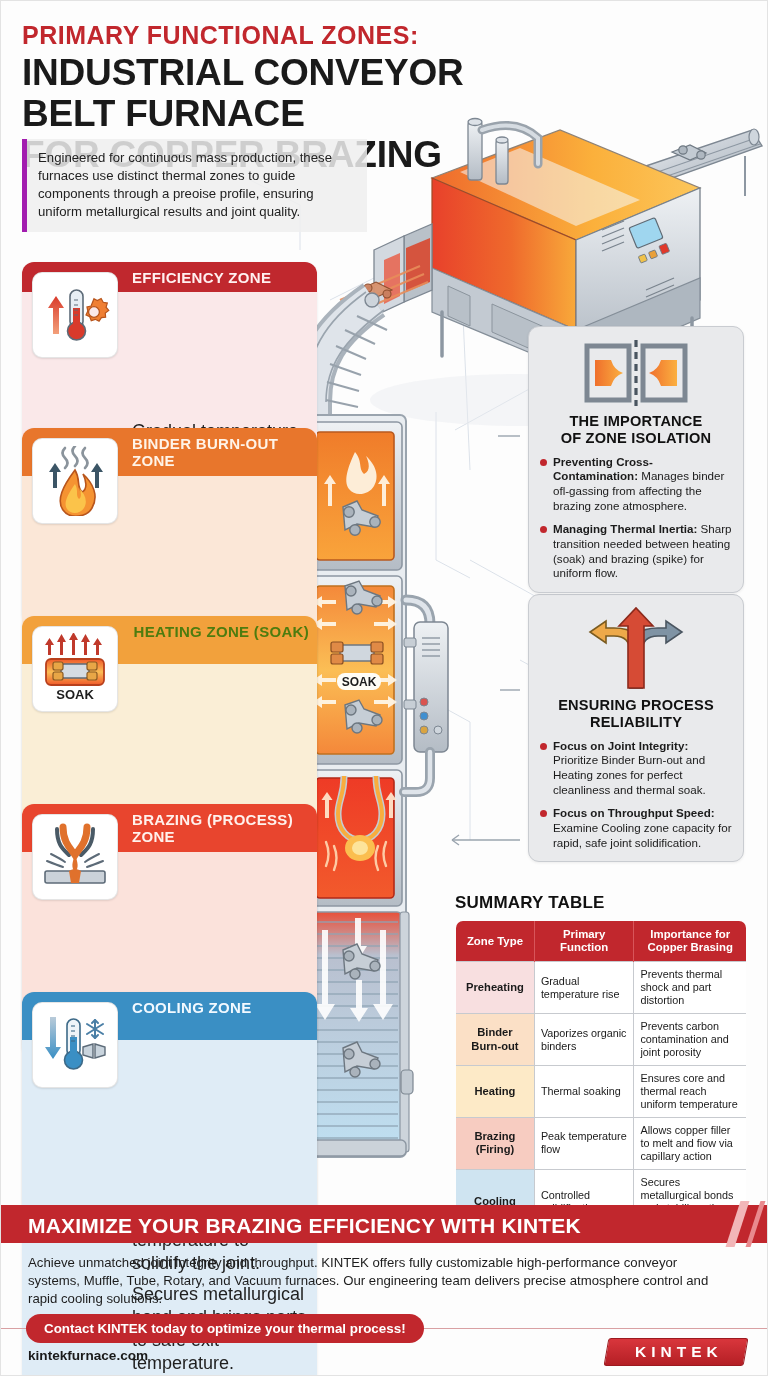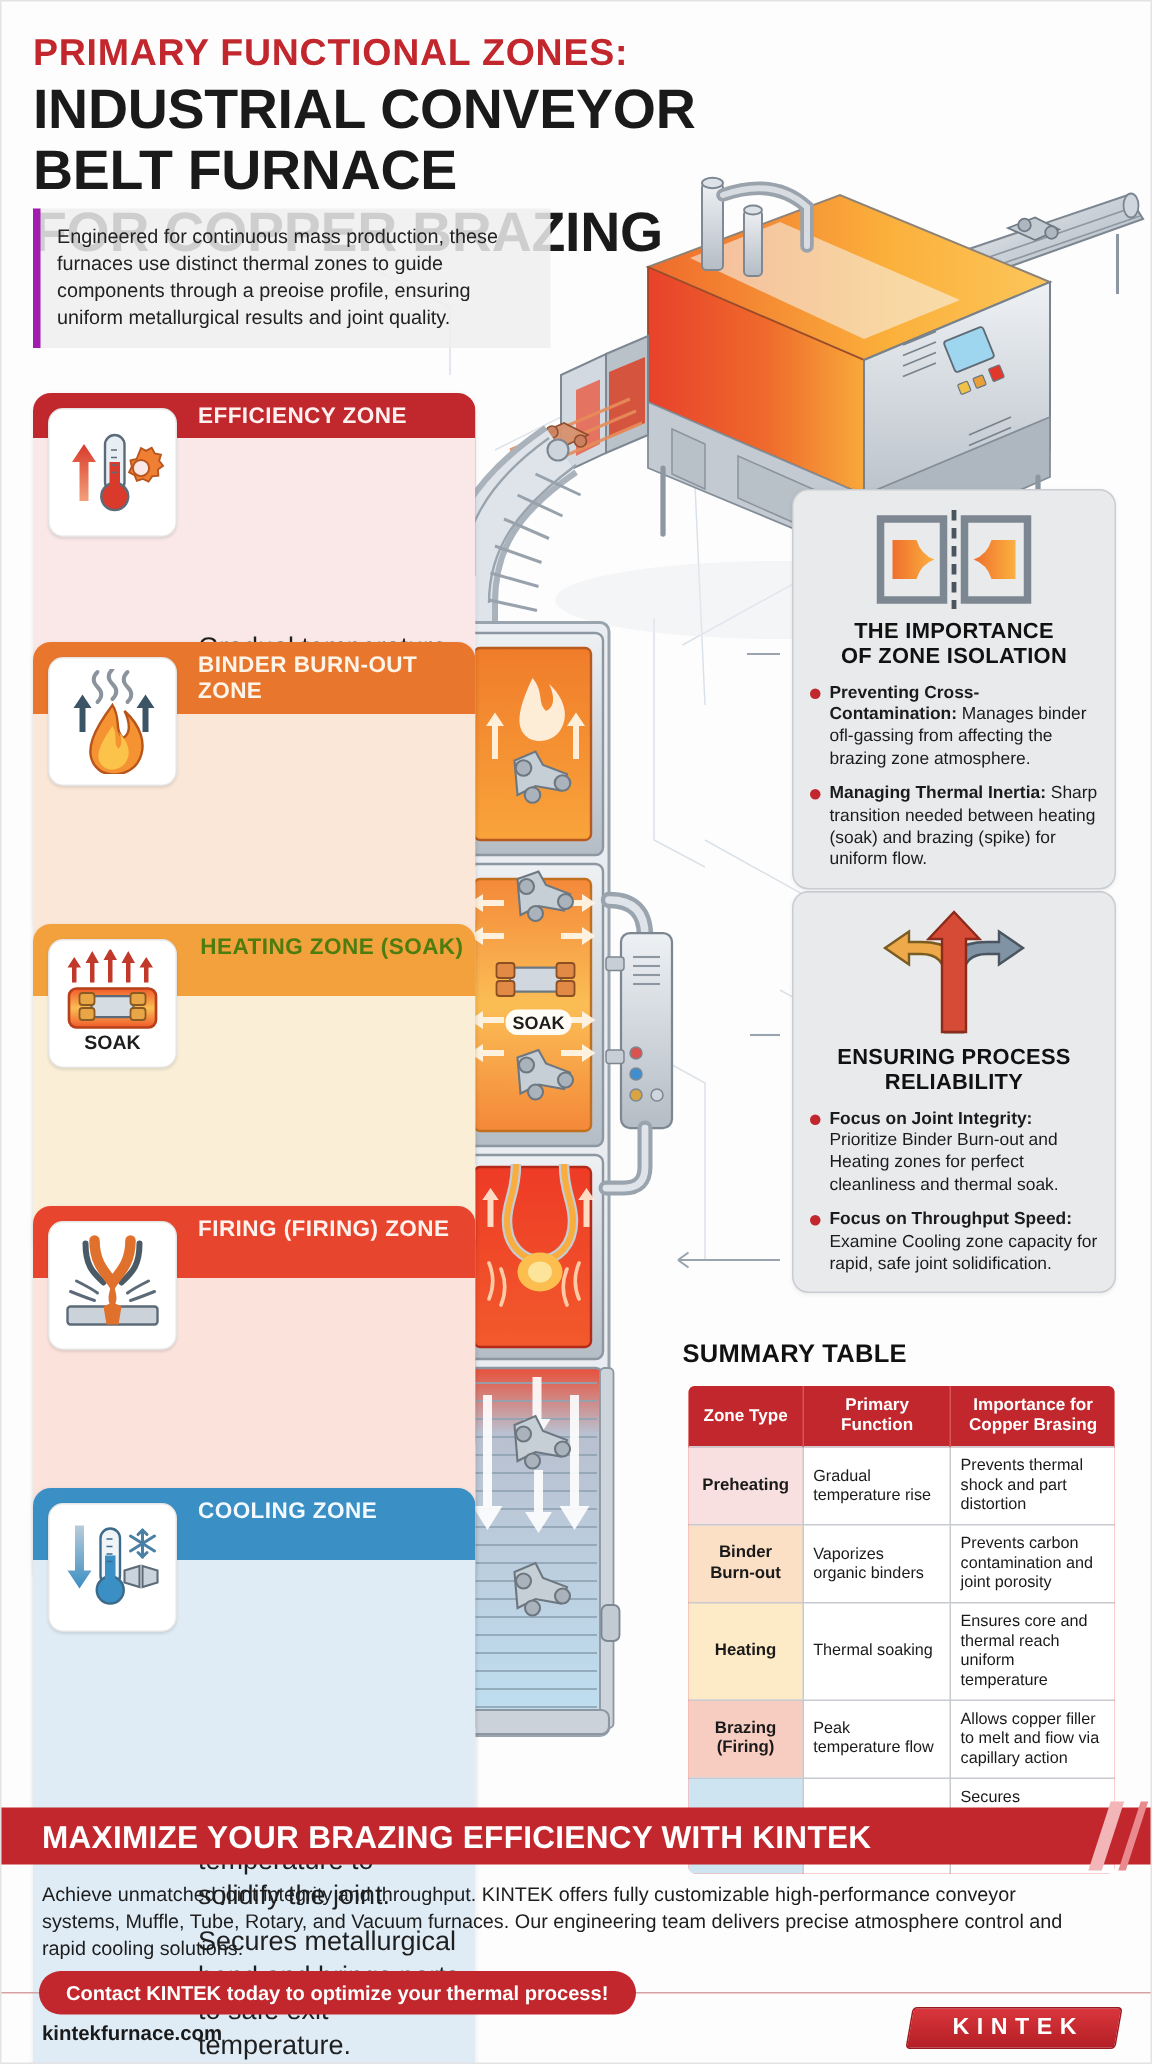--- a/index.html
+++ b/index.html
@@ -84,21 +84,21 @@
   .bullet:last-child { margin-bottom: 0; }
   .bullet::before {
     content: ""; position: absolute; left: 0; top: 4px;
     width: 7px; height: 7px; border-radius: 50%; background: #c1272d;
   }
   .bullet b { font-weight: bold; }
 
   
   .summary-wrap { position: absolute; left: 455px; top: 893px; width: 292px; z-index: 14; }
   .summary-title { font-size: 17px; font-weight: bold; color: #111; margin-bottom: 7px; letter-spacing: 0.2px; }
-  table.summary { width: 292px; border-collapse: collapse; border-radius: 8px; overflow: hidden; border: 4px solid #ef4444; }
+  table.summary { width: 292px; border-collapse: collapse; border-radius: 8px; overflow: hidden; border: 1px solid #ef4444; }
   table.summary th {
     background: #c1272d; color: #fff; font-size: 11.4px; font-weight: bold;
     padding: 7px 5px; text-align: center; line-height: 1.15;
     border-right: 1px solid #d8555a;
   }
   table.summary th:last-child { border-right: none; }
   table.summary td {
     font-size: 10.8px; padding: 6px 6px; vertical-align: middle;
     border: 1px solid #c7cacf; line-height: 1.2; color: #1a1a1a; background: #fff;
   }
@@ -611,21 +611,21 @@
         <rect x="6" y="50" width="60" height="12" rx="2" fill="#cbd2d9" stroke="#5d6b78" stroke-width="1.6"></rect>
         <path d="M30 50 q6 -4 12 0 l-2 12 l-8 0 z" fill="#e0712c"></path>
         <g stroke="#5d6b78" stroke-width="2" fill="none" stroke-linecap="round">
           <path d="M8 40 q10 4 16 6"></path>
             <path d="M12 33 q10 5 14 8"></path>
           <path d="M64 40 q-10 4 -16 6"></path>
             <path d="M60 33 q-10 5 -14 8"></path>
         </g>
       </svg>
     </div>
-    <div class="zone-title" style="color:#fff1ec;">FIRING (FIRING) ZONE</div>
+    <div class="zone-title" style="color:#fff1ec;">BRAZING (PROCESS) ZONE</div>
     <div class="zone-inner" style="padding-top:48px;">
       <div class="zone-body">
         <p>Peak temperature stage where copper filler metal melts and flows.</p>
         <p>Vital for complete filler flow via capillary action without overheating base metal.</p>
       </div>
     </div>
   </div>
 
   <div class="zone-card" style="top:992px;">
     <div class="c-head" style="background:#3a8fc4;height:160px;"></div>

